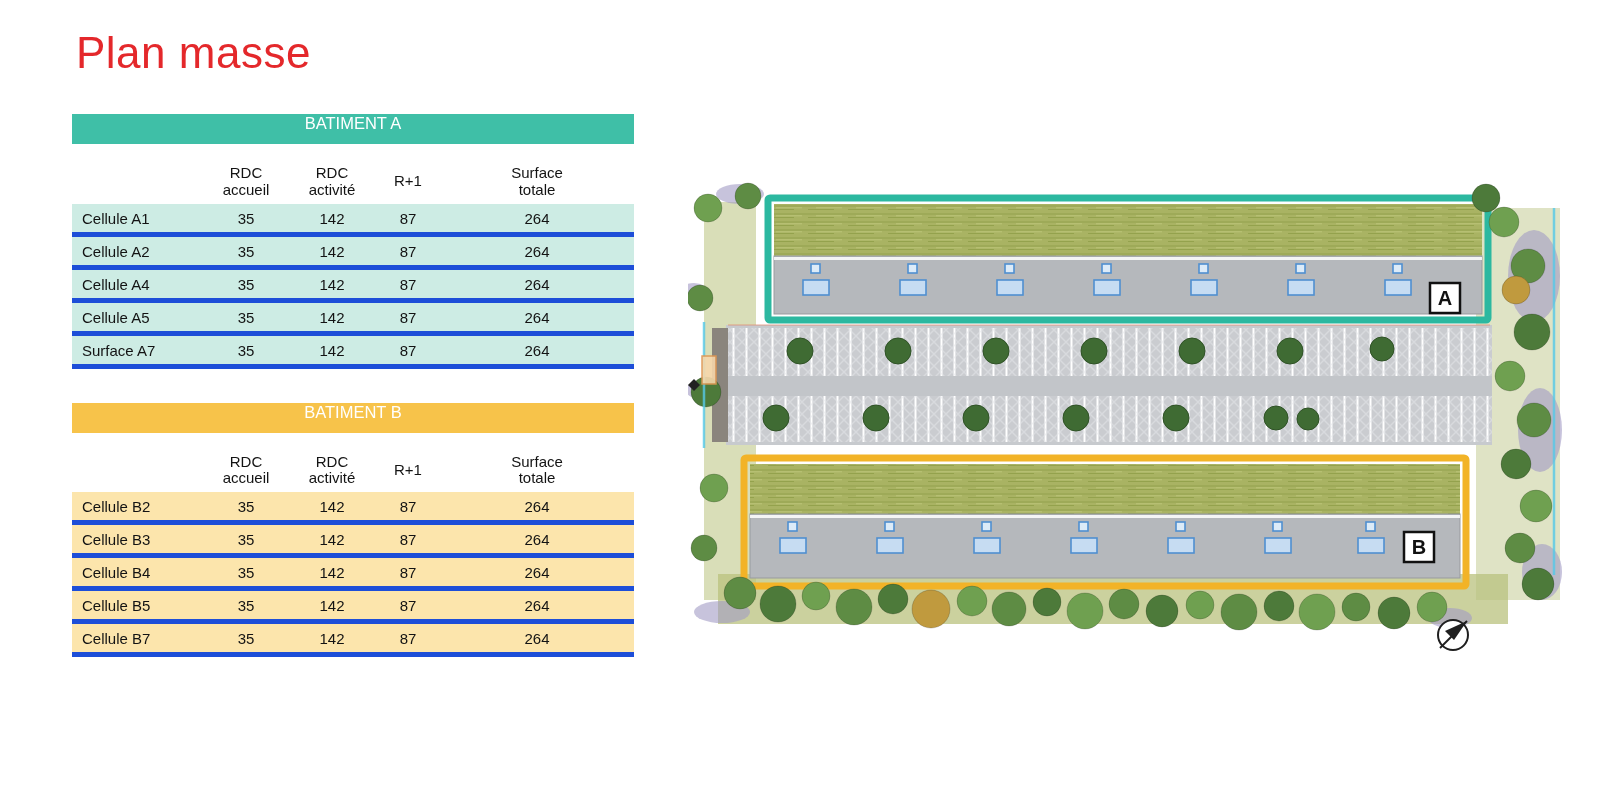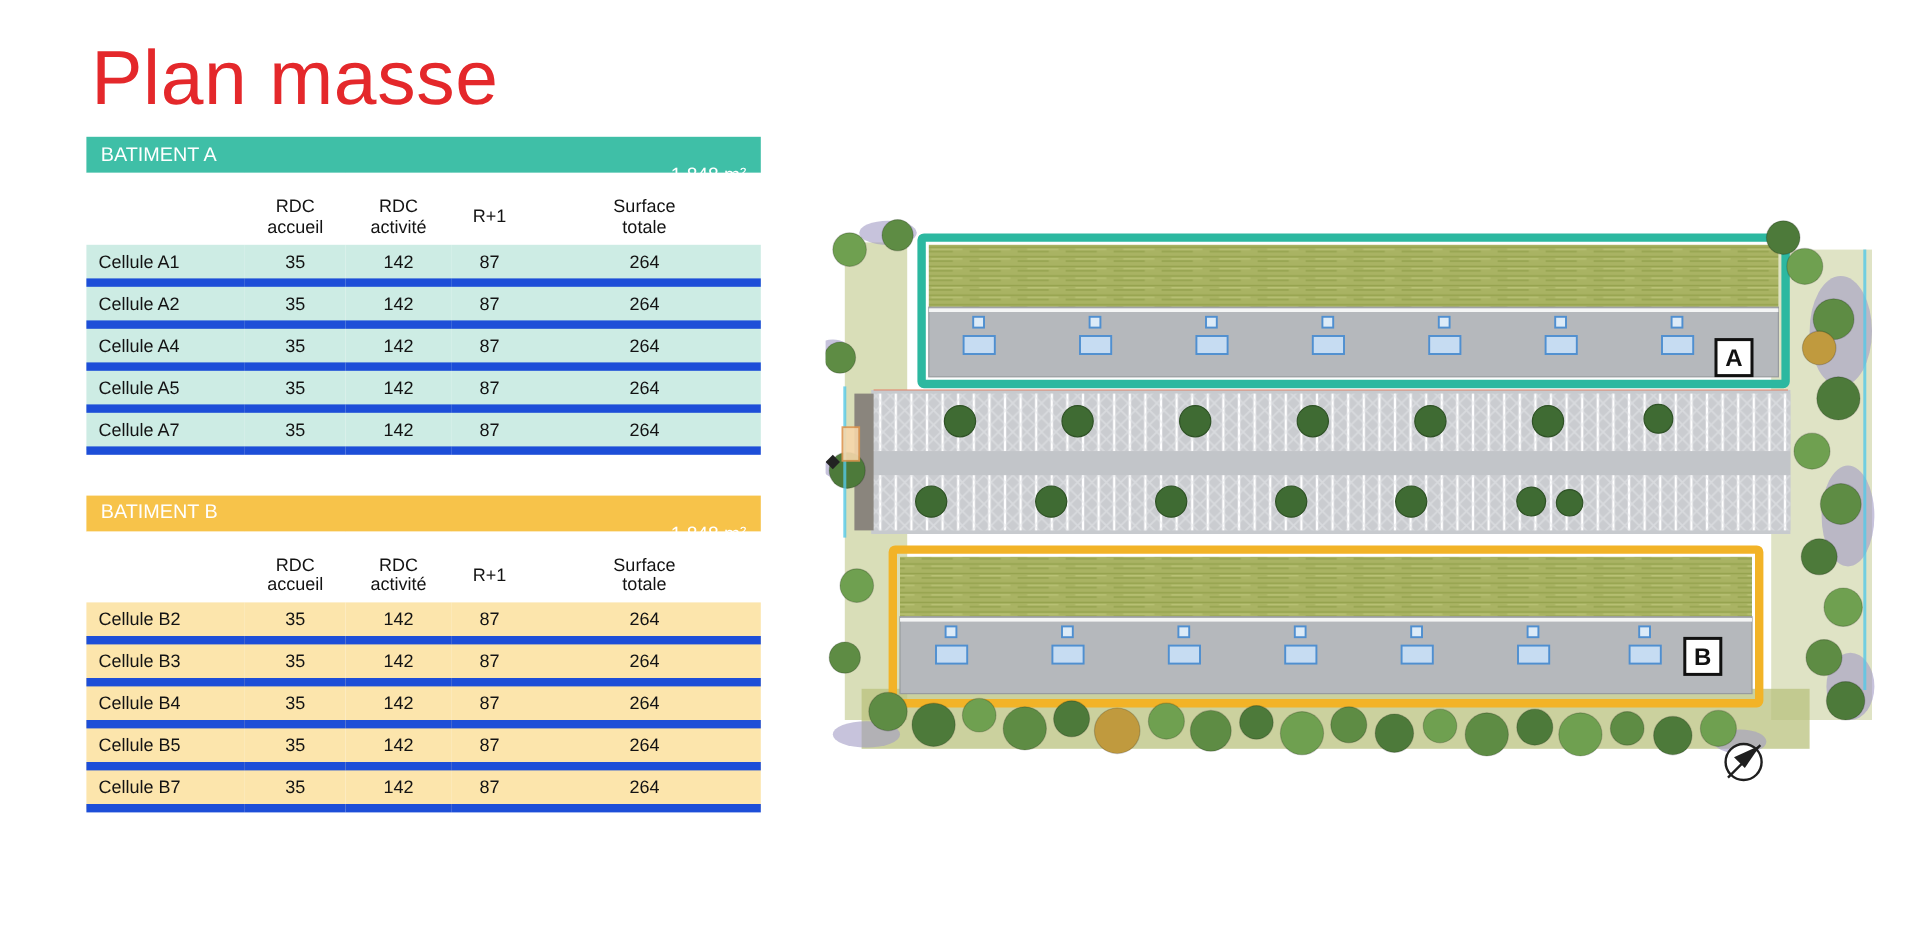--- a/index.html
+++ b/index.html
@@ -8,40 +8,41 @@
     background: #ffffff;
     font-family: "Liberation Sans", sans-serif;
     position: relative;
     overflow: hidden;
     color: #111;
   }
   .title {
     position: absolute;
     left: 76px;
     top: 28px;
-    font-size: 64px;
+    font-size: 44px;
     font-weight: 500;
     color: var(--title, #e4282b);
     letter-spacing: 0.5px;
   }
   .tables {
     position: absolute;
     left: 72px;
     top: 114px;
     width: 562px;
   }
   .table-block { margin-bottom: 34px; }
   .bar {
     height: 30px;
     display: flex;
     justify-content: space-between;
     align-items: center;
     padding: 0 12px;
     color: #ffffff;
     font-size: 16.5px;
+    flex-direction: column;
   }
   .table-a .bar { background: var(--table-a-header, #3fbfa7); }
   .table-b .bar { background: var(--table-b-header, #f7c34a); }
   .bar .area { font-size: 16px; margin-top: 36px; }
   table {
     width: 100%;
     border-collapse: collapse;
     table-layout: fixed;
     font-size: 15px;
     color: #131313;
@@ -49,21 +50,21 @@
   th {
     font-weight: normal;
     white-space: pre-line;
     text-align: center;
     line-height: 1.12;
     padding: 21px 2px 5px 2px;
     font-size: 15px;
     background: #ffffff;
   }
   td { text-align: center; padding: 6px 2px 5px 2px; }
-  tbody tr { border-bottom: 7px solid #1d4ed8; margin-top: 36px; }
+  tbody tr { border-bottom: 5px solid #1d4ed8; margin-top: 36px; }
   .table-a tbody td { background: var(--table-a-row, #cdece4); }
   .table-b tbody td { background: var(--table-b-row, #fce5ac); }
   td.rowlabel { text-align: left; padding-left: 10px; }
   .plan {
     position: absolute;
     left: 688px;
     top: 180px;
   }
   .outline-a { fill: none; stroke: var(--building-a-outline, #2cb8a0); stroke-width: 7px; }
   .outline-b { fill: none; stroke: var(--building-b-outline, #f2b327); stroke-width: 7px; }
@@ -131,21 +132,21 @@
             <td>264</td>
           </tr>
           <tr>
             <td class="rowlabel">Cellule A5</td>
             <td>35</td>
             <td>142</td>
             <td>87</td>
             <td>264</td>
           </tr>
           <tr>
-            <td class="rowlabel">Cellule A7</td>
+            <td class="rowlabel">Surface A7</td>
             <td>35</td>
             <td>142</td>
             <td>87</td>
             <td>264</td>
           </tr>
         </tbody>
       </table>
   </section>
 
   <section class="table-block table-b">

